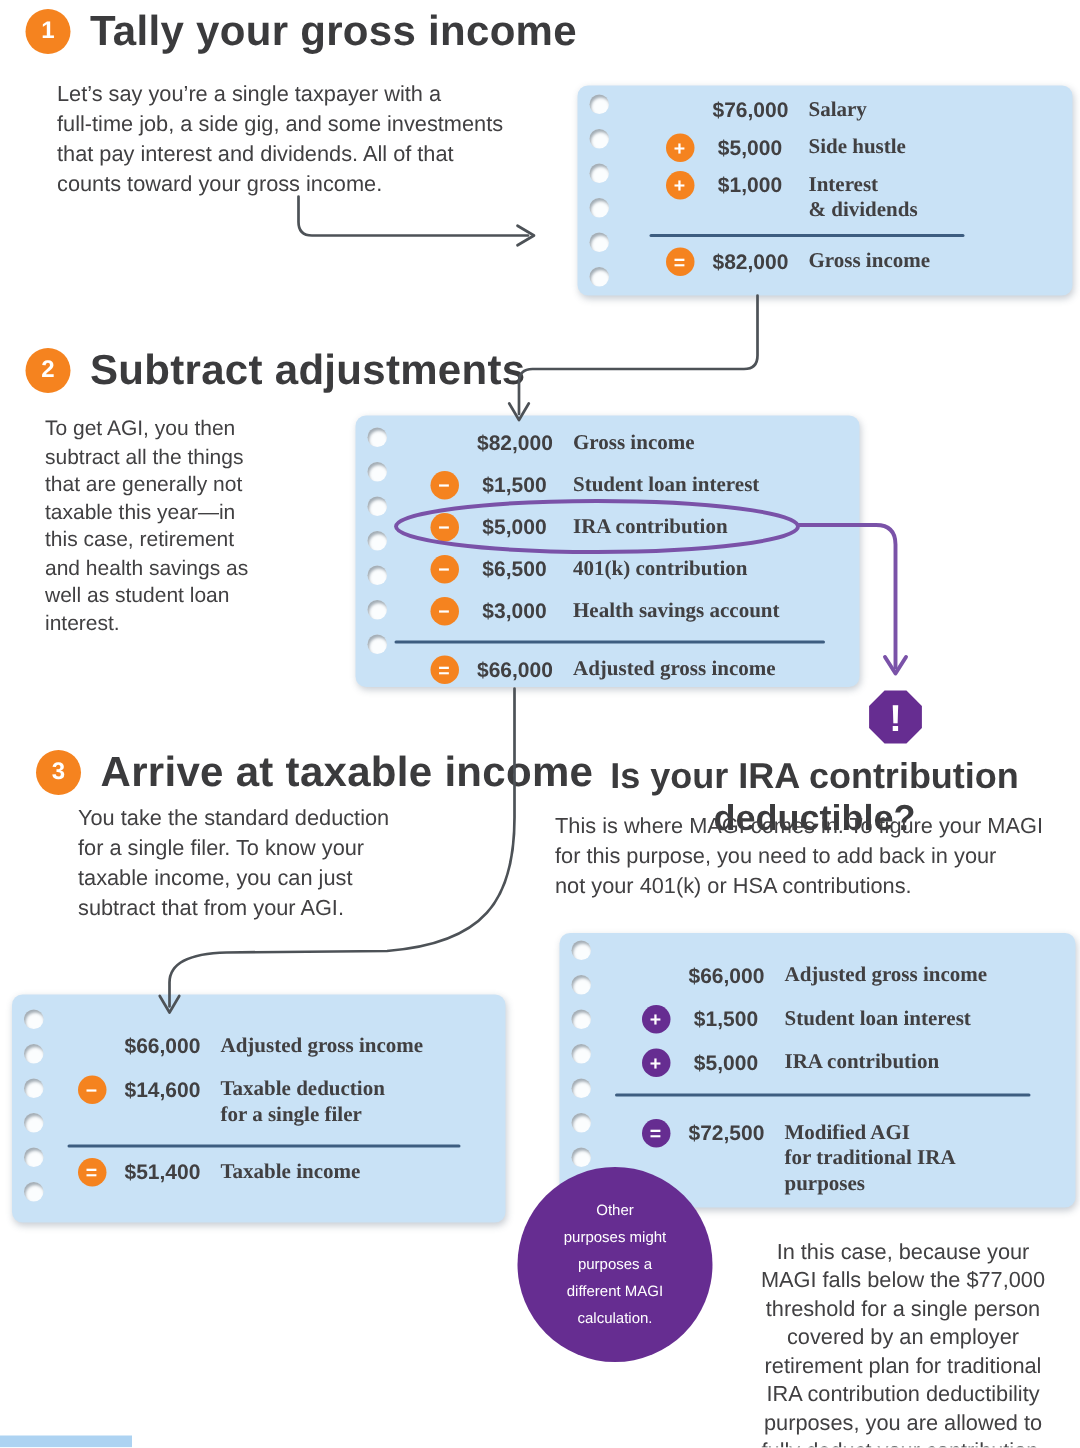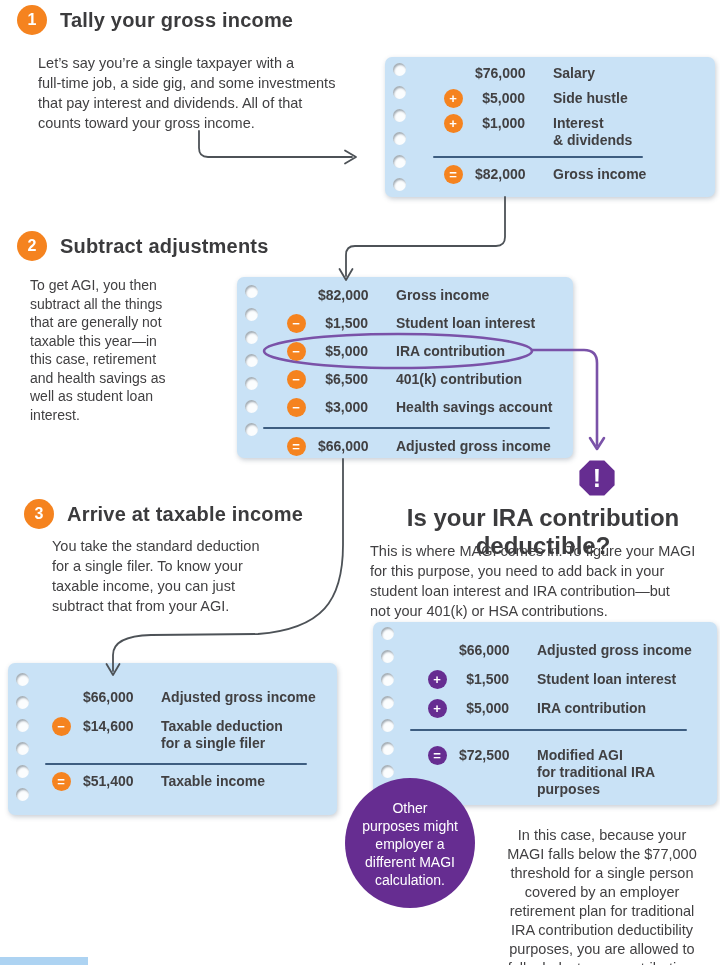--- a/index.html
+++ b/index.html
@@ -7,21 +7,21 @@
     position:relative;width:720px;height:965px;background:#ffffff;overflow:hidden;
     font-family:"Liberation Sans","DejaVu Sans",sans-serif;color:#414042;
   }
   
   .step-header{position:absolute;display:flex;align-items:center;gap:13px;z-index:2;}
   .step-num{
     width:30px;height:30px;border-radius:50%;background:#F5831F;color:#fff;
     display:flex;align-items:center;justify-content:center;
     font-size:16px;font-weight:700;flex:0 0 auto;
   }
-  .step-title{font-size:20px;font-weight:600;color:#3b3b3d;letter-spacing:.2px;}
+  .step-title{font-size:28px;font-weight:600;color:#3b3b3d;letter-spacing:.2px;}
   
   .para{position:absolute;text-align:left;font-size:14.5px;line-height:20px;color:#414042;z-index:2;}
   .para.tight{line-height:18.5px;font-size:14px;}
   
   .card{
     position:absolute;background:#C9E2F6;border-radius:7px;z-index:1;
     box-shadow:1px 2px 5px rgba(60,80,100,.28);
   }
   .holes{position:absolute;left:8px;display:flex;flex-direction:column;gap:10px;}
   .hole{
@@ -31,39 +31,39 @@
   .rows{position:absolute;right:4px;}
   .row{display:grid;grid-template-columns:24px 60px auto;column-gap:0;align-items:start;
        font-size:14px;font-weight:600;color:#414042;line-height:17px;}
   .row .badge{
     width:19px;height:19px;border-radius:50%;margin:-1px auto 0 auto;
     color:#fff;font-size:13px;font-weight:700;line-height:19px;text-align:center;
   }
   .badge.orange{background:#F5831F;}
   .badge.purple{background:#662D91;}
   .badge.spacer{visibility:hidden;}
-  .row .amt{text-align:right;padding-left:10px;}
-  .row .lbl{padding-left:28px;}
+  .row .amt{text-align:center;padding-left:10px;}
+  .row .lbl{padding-left:14px;font-family:Liberation Serif, serif;}
   .divider{height:2px;background:#3d5d80;border-radius:1px;}
   
   .c1 .rows{left:56px;top:8px;} .c1 .row{margin-bottom:7px;}
   .c1 .divider{margin:6px 0 8px -8px;width:210px;}
   .c2 .rows{left:47px;top:10px;} .c2 .row{margin-bottom:10px;}
   .c2 .divider{margin:6px 0 9px -21px;width:287px;}
   .c3 .rows{left:41px;top:26px;} .c3 .row{margin-bottom:11px;}
   .c3 .divider{margin:5px 0 8px -4px;width:262px;}
   .c4 .rows{left:52px;top:20px;} .c4 .row{margin-bottom:11px;}
   .c4 .divider{margin:7px 0 16px -15px;width:277px;}
   
   .magi-title{position:absolute;left:368px;top:504px;width:350px;text-align:center;
     font-size:24px;font-weight:600;color:#3b3b3d;z-index:2;}
   .note-circle{
     position:absolute;left:345px;top:778px;width:130px;height:130px;border-radius:50%;
     background:#662D91;color:#fff;z-index:4;text-align:center;
-    font-size:14px;line-height:18px;font-weight:500;box-sizing:border-box;padding-top:21px;
+    font-size:10px;line-height:18px;font-weight:500;box-sizing:border-box;padding-top:21px;
   }
   .conclusion{position:absolute;left:482px;top:826px;width:240px;text-align:center;
     font-size:14.5px;line-height:19px;z-index:2;}
   
   .overlay{position:absolute;left:0;top:0;z-index:6;pointer-events:none;}
   .edge-strip{position:absolute;left:0;top:957px;width:88px;height:8px;background:#ADD3F2;z-index:1;}
 </style>
 </head>
 <body>
 
@@ -217,21 +217,20 @@
         <span class="amt">$51,400</span>
         <span class="lbl">Taxable income</span>
       </div>
     </div>
   </div>
 
   <div class="magi-title">Is your IRA contribution deductible?</div>
   <div class="para" style="left:370px;top:541px;width:346px;">
     <div>This is where MAGI comes in. To figure your MAGI</div>
     <div>for this purpose, you need to add back in your</div>
-    <div>student loan interest and IRA contribution—but</div>
     <div>not your 401(k) or HSA contributions.</div>
   </div>
 
   <div class="card c4" style="left:373px;top:622px;width:344px;height:183px;">
     <div class="holes" style="top:5px;">
       <div class="hole"></div>
         <div class="hole"></div>
         <div class="hole"></div>
         <div class="hole"></div>
         <div class="hole"></div>
@@ -263,21 +262,21 @@
           <div>for traditional IRA</div>
           <div>purposes</div>
         </span>
       </div>
     </div>
   </div>
 
   <div class="note-circle">
     <div>Other</div>
     <div>purposes might</div>
-    <div>employer a</div>
+    <div>purposes a</div>
     <div>different MAGI</div>
     <div>calculation.</div>
   </div>
 
   <div class="conclusion">
     <div>In this case, because your</div>
     <div>MAGI falls below the $77,000</div>
     <div>threshold for a single person</div>
     <div>covered by an employer</div>
     <div>retirement plan for traditional</div>

